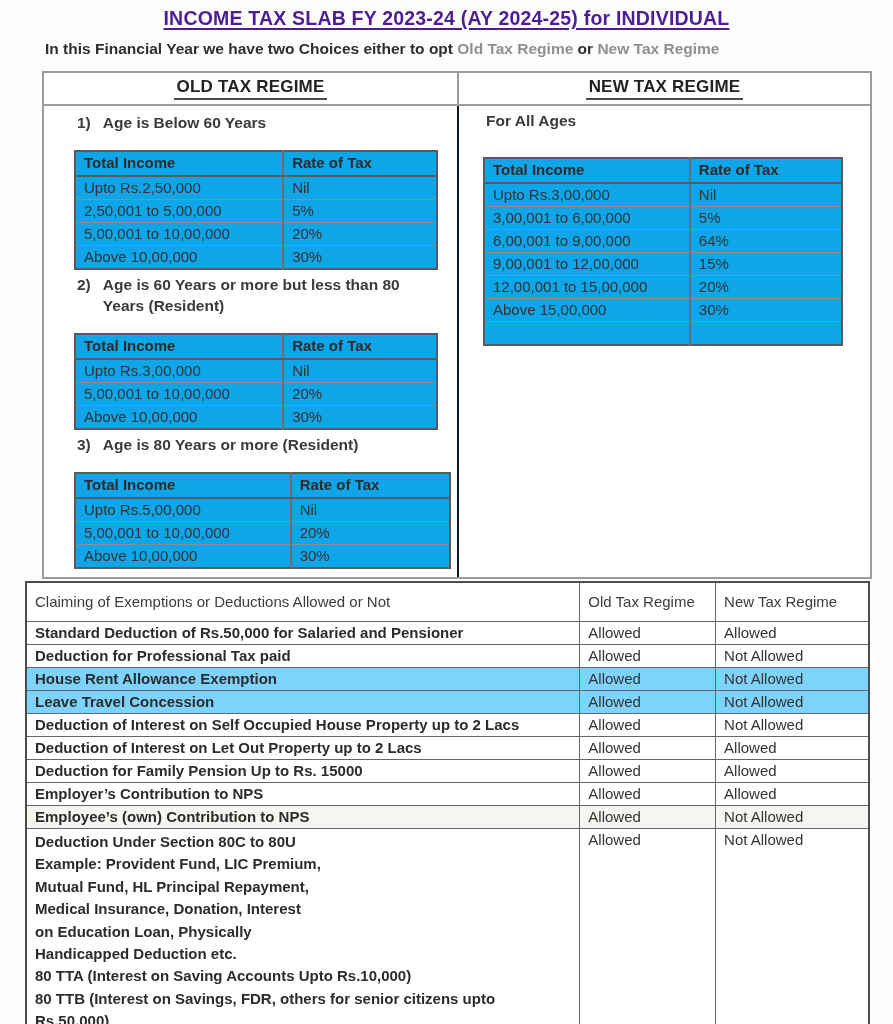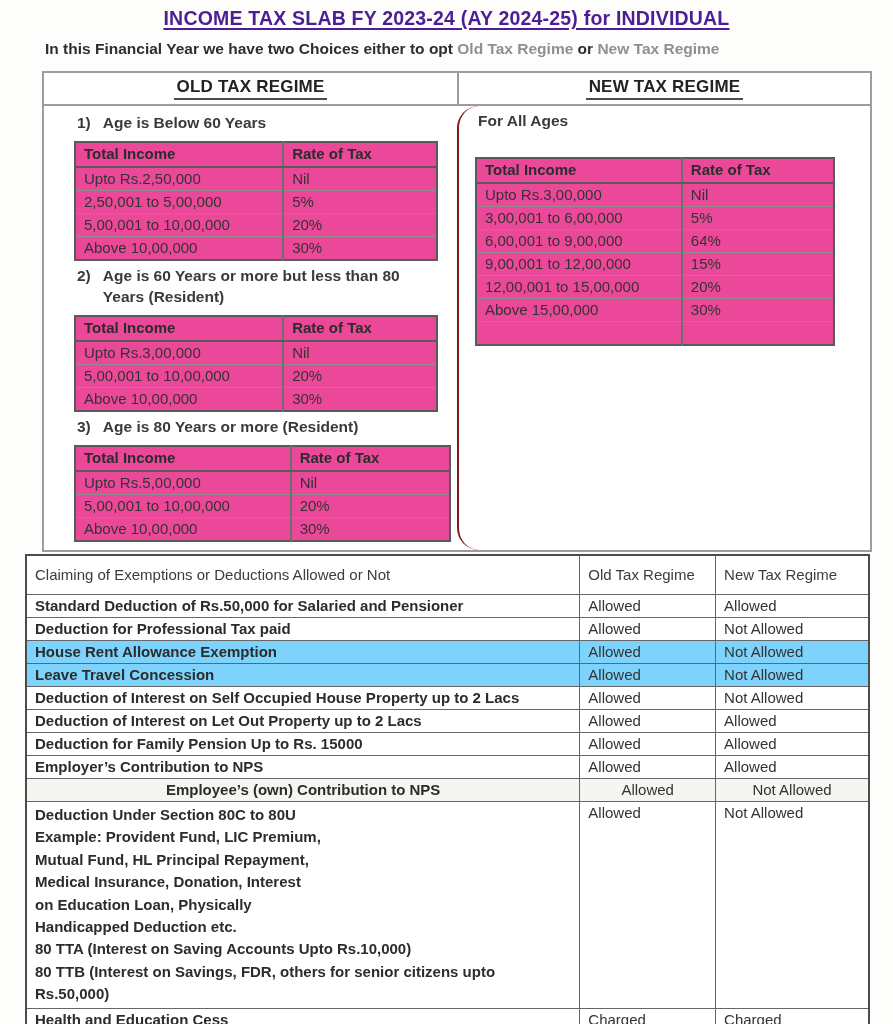--- a/index.html
+++ b/index.html
@@ -25,32 +25,32 @@
   .top-box{margin-left:42px;width:826px;border:2px solid #9c9c9c;background:#fff;}
   .top-header{display:grid;grid-template-columns:1fr 1fr;border-bottom:2px solid #9c9c9c;}
   .top-header .hcell{text-align:center;padding:4px 0 4px;}
   .top-header .hcell.right{border-left:2px solid #9c9c9c;}
   .regime-heading{
     display:inline-block;font-size:17px;font-weight:700;color:#222;letter-spacing:.2px;
     border-bottom:2px solid #4a4a4a;padding:0 3px 1px;
   }
   .top-body{display:grid;grid-template-columns:1fr 1fr;min-height:392px;}
   .old-col{padding:3px 0 4px 30px;}
-  .new-col{border-left:2px solid #7f1d1d;padding:5px 14px 0 16px;border-radius:22px;}
+  .new-col{border-left:2px solid #0f172a;padding:5px 14px 0 24px;}
 
   .sec-label{
     display:flex;gap:12px;font-weight:700;font-size:15.5px;color:#3a3a3a;
     margin:3px 0 3px 3px;line-height:21px;
   }
   .sec-label .txt{width:320px;}
   .for-all{font-weight:700;font-size:15.5px;color:#3a3a3a;margin:1px 0 27px 3px;}
 
   table.slab{
     border-collapse:collapse;width:364px;font-size:15px;color:#333;
-    margin:8px 0 4px 0;border:2px solid #5a5a5a;background:#ec4899;
+    margin:17px 0 4px 0;border:2px solid #5a5a5a;background:#0ea5e9;
   }
   table.slab.wide{width:377px;}
   .slab th{
     text-align:left;font-weight:700;color:#2c2c2c;padding:2px 8px 3px;
     border-bottom:2px solid #5a5a5a;line-height:18px;
   }
   .slab td{
     padding:1px 8px 2px;border-top:1.5px solid #8d8d8d;line-height:19px;height:19px;
     font-weight:500;
   }
@@ -67,21 +67,21 @@
     font-weight:400;text-align:left;padding:10px 8px;border:1.5px solid #666;
     line-height:18px;color:#3c3c3c;
   }
   .ded td{
     padding:2px 8px;border:1.5px solid #666;vertical-align:top;line-height:18px;
     font-weight:500;
   }
   .ded td:first-child{font-weight:700;color:#2c2c2c;}
   .ded tbody tr:nth-child(3),
   .ded tbody tr:nth-child(4){background:#7dd3fc;}
-  .ded tbody tr:nth-child(9){background:#f5f5f2;text-align:center;}
+  .ded tbody tr:nth-child(9){background:#f5f5f2;}
   .ded tbody tr:nth-child(10) td:first-child{white-space:pre-line;line-height:22.4px;}
   .ded tbody tr:nth-child(12) td{padding-top:4px;padding-bottom:4px;}
   .ded tbody tr:nth-child(13) td{padding-top:7px;padding-bottom:7px;}
   .ded tbody tr:nth-child(14) td{padding-top:5px;padding-bottom:5px;}
 </style>
 </head>
 <body>
 
 <div class="page">
 

